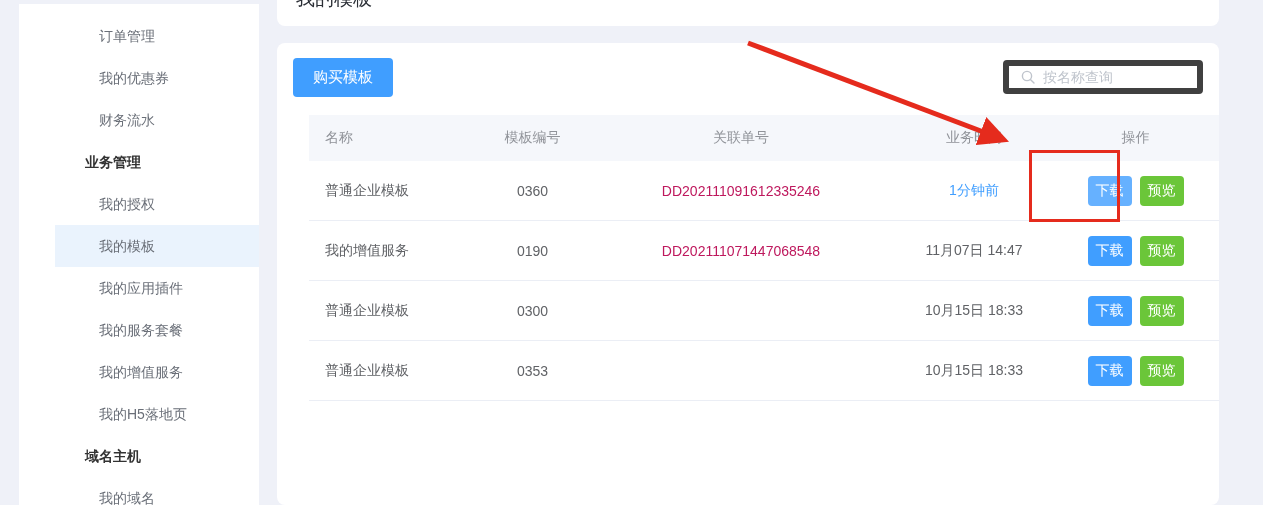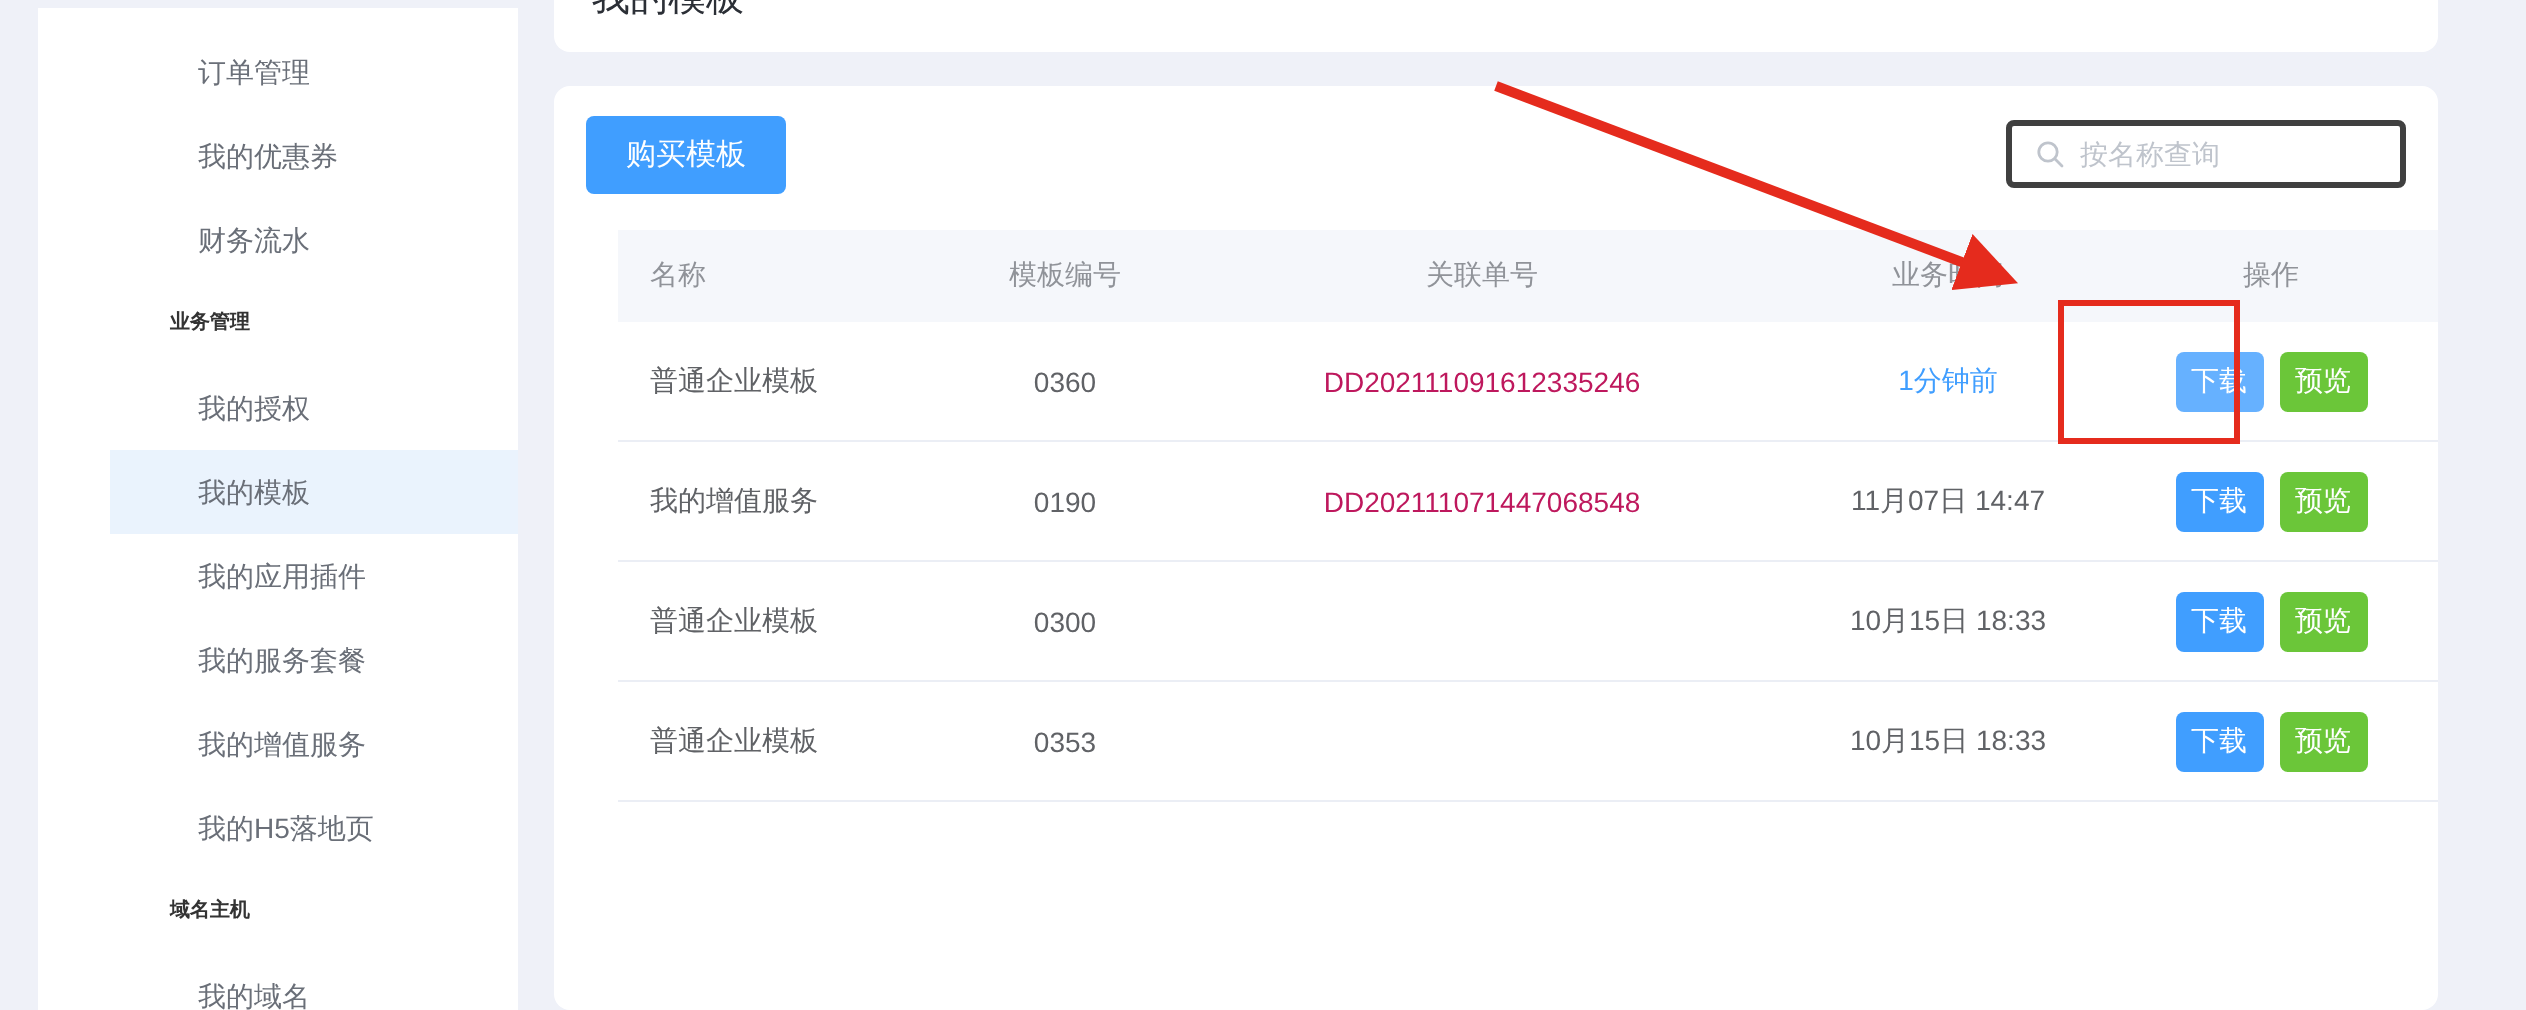--- a/index.html
+++ b/index.html
@@ -6,28 +6,28 @@
   html,body { width:1263px; height:505px; }
   body {
     position:relative; overflow:hidden;
     background:#EFF1F8;
     font-family:"Liberation Sans", sans-serif;
   }
   
   .sidebar { position:absolute; left:19px; top:4px; width:240px; height:505px; background:#fff; padding-top:11px;padding-left:36px; }
   .side-item { height:42px; line-height:42px; padding-left:44px; font-size:14px; color:#6a6f78; cursor:pointer; white-space:nowrap; }
   .side-item.selected { background:#EAF3FD; }
-  .side-section { height:42px; line-height:42px; padding-left:30px; font-size:10px; color:#333; font-weight:bold; white-space:nowrap; }
+  .side-section { height:42px; line-height:42px; padding-left:30px; font-size:14px; color:#333; font-weight:bold; white-space:nowrap; }
   
   .title-card { position:absolute; left:277px; top:0; width:942px; height:26px; background:#fff; border-radius:0 0 8px 8px; overflow:hidden; }
   .page-title { position:absolute; left:19px; top:-14px; font-size:19px; font-weight:500; color:#2b2f36; }
   
   .main-card { position:absolute; left:277px; top:43px; width:942px; height:462px; background:#fff; border-radius:8px; }
   .buy-btn { position:absolute; left:16px; top:15px; width:100px; height:39px; background:#409EFF; color:#fff; font-size:15px; border:none; border-radius:4px; cursor:pointer; font-family:inherit; }
-  .search-box { position:absolute; left:726px; top:17px; width:200px; height:34px; border:3px solid #404040; border-radius:4px; background:#fff; display:flex; align-items:center; }
+  .search-box { position:absolute; left:726px; top:17px; width:200px; height:34px; border:6px solid #404040; border-radius:4px; background:#fff; display:flex; align-items:center; }
   .search-box svg { margin-left:12px; flex:none; }
   .search-input { border:none; outline:none; width:150px; margin-left:8px; font-size:14px; color:#606266; font-family:inherit; background:transparent; }
   .search-input::placeholder { color:#BFC4CC; }
   
   .table { position:absolute; left:32px; top:72px; width:910px; }
   .thead { display:flex; align-items:center; height:46px; background:#F5F7FB; color:#909399; font-size:14px; font-weight:500; }
   .trow { display:flex; align-items:center; height:60px; border-bottom:1px solid #EBEEF5; font-size:14px; color:#606266; background:#fff; }
   .c-name { width:170px; padding-left:16px; text-align:left; }
   .c-code { width:107px; text-align:center; }
   .c-order { width:310px; text-align:center; }

